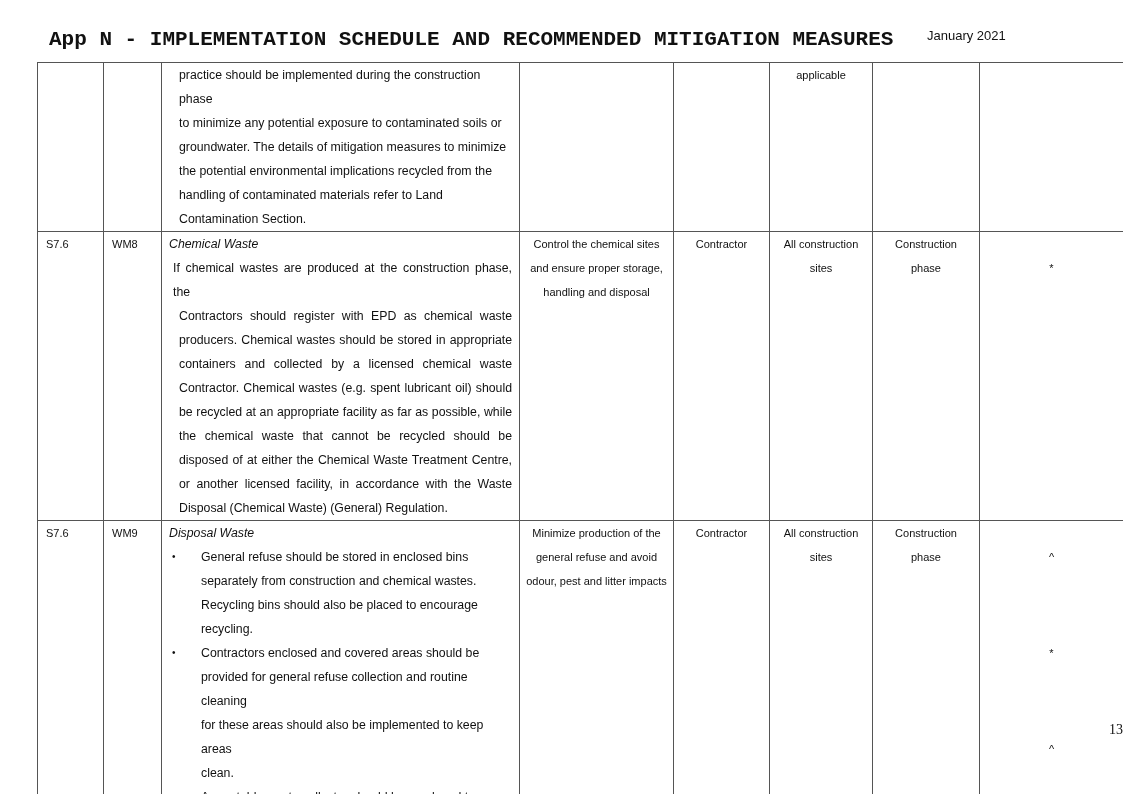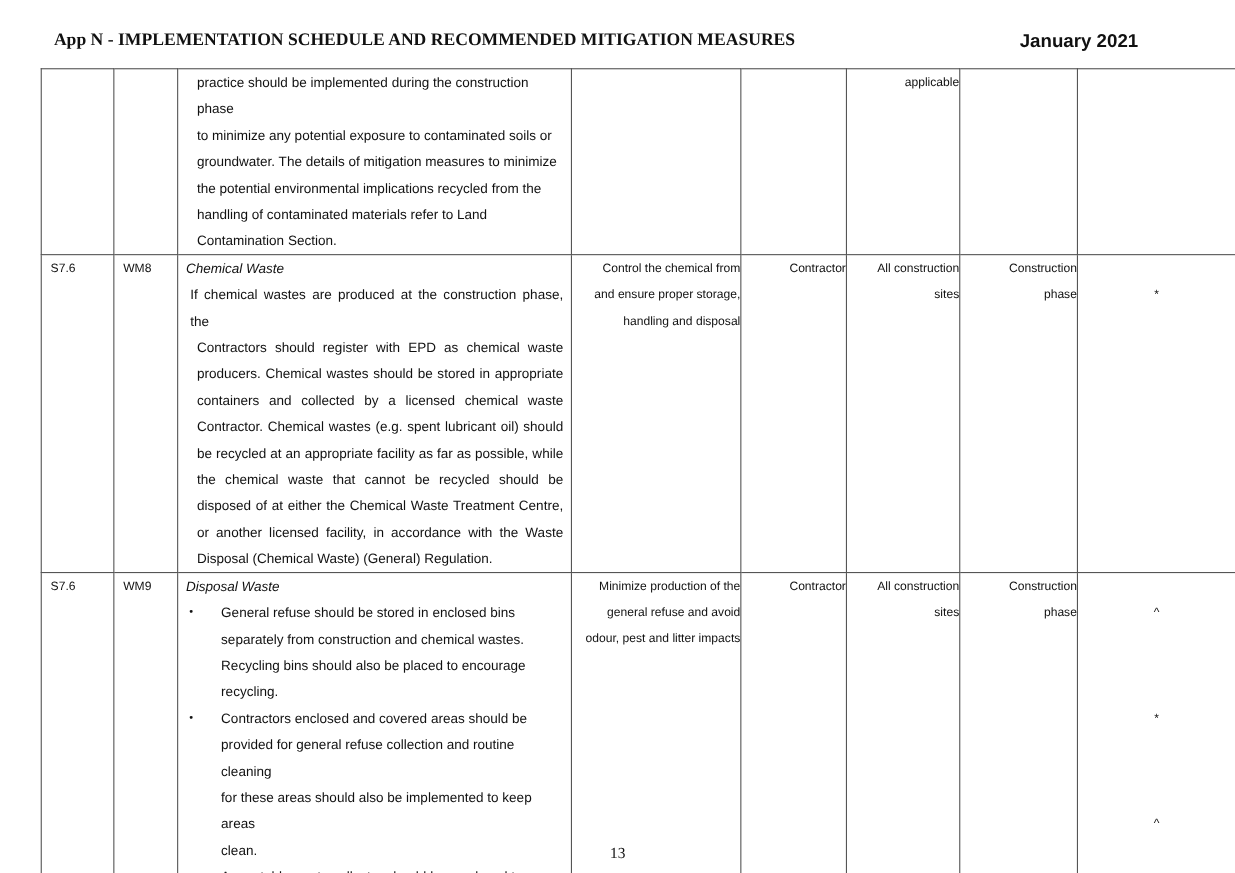--- a/index.html
+++ b/index.html
@@ -1,42 +1,42 @@
 <!DOCTYPE html>
 <html><head>
 <meta charset="utf-8">
 <style>
   html, body { margin:0; padding:0; background:#ffffff; }
   body { width:1123px; height:794px; position:relative; overflow:hidden; font-family:"Liberation Sans", sans-serif; color:#111; }
-  .hdr-title { position:absolute; left:49px; top:28px; font-size:16px; font-weight:bold; font-family:Liberation Serif, serif; letter-spacing:0; }
-  .hdr-date { position:absolute; left:927px; top:28px; font-size:17px; font-weight:bold; font-family:"Liberation Sans", sans-serif; }
+  .hdr-title { position:absolute; left:49px; top:28px; font-size:21px; font-weight:bold; font-family:Liberation Mono, monospace; letter-spacing:0; }
+  .hdr-date { position:absolute; left:927px; top:28px; font-size:13px; font-weight:normal; font-family:"Liberation Sans", sans-serif; }
   table { position:absolute; left:37px; top:62px; border-collapse:collapse; table-layout:fixed; width:1079px; }
   td { border:1px solid #555; vertical-align:top; padding:0; font-size:11px; line-height:24px; }
   td.c1 { width:65px; }
   td.c2 { width:57px; }
   td.c3 { width:357px; }
   td.c4 { width:153px; }
   td.c5 { width:95px; }
   td.c6 { width:102px; }
   td.c7 { width:106px; }
   td.c8 { width:143px; }
   .cell-left { padding-left:8px; padding-top:0; }
-  .center { text-align:right; }
+  .center { text-align:center; }
   .desc { font-size:12.3px; line-height:24px; }
   .desc p { margin:0; }
   .desc .indent { padding-left:17px; padding-right:7px; }
   .desc .just { text-align:justify; text-align-last:left; }
   .desc .heading { padding-left:7px; font-style:italic; }
   .desc .lead { padding-left:11px; padding-right:7px; text-align:justify; text-align-last:left; }
   .bullet-item { display:flex; }
   .bullet { width:39px; text-align:left; padding-left:10px; box-sizing:border-box; font-size:10px; }
   .bullet-text { flex:1; padding-right:6px; }
   .mark-cell { position:relative; }
   .mark { position:absolute; left:0; right:0; text-align:center; font-size:11px; }
-  .pagenum { position:absolute; left:0; right:0; top:722px; text-align:center; font-family:"Liberation Serif", serif; font-size:14px;margin-top:47px; }
+  .pagenum { position:absolute; left:0; right:0; top:722px; text-align:right; font-family:"Liberation Serif", serif; font-size:14px; }
 </style>
 </head>
 <body>
 
 <div class="hdr-title">App N - IMPLEMENTATION SCHEDULE AND RECOMMENDED MITIGATION MEASURES</div>
 <div class="hdr-date">January 2021</div>
 
 <table>
 
   <tbody>
@@ -60,21 +60,21 @@
 
   <tr style="height:264px;">
     <td class="c1 cell-left"><span>S7.6</span></td>
     <td class="c2 cell-left"><span>WM8</span></td>
     <td class="c3 desc">
       <p class="heading">Chemical Waste</p>
       <p class="lead">If chemical wastes are produced at the construction phase, the</p>
       <p class="indent just">Contractors should register with EPD as chemical waste producers. Chemical wastes should be stored in appropriate containers and collected by a licensed chemical waste Contractor. Chemical wastes (e.g. spent lubricant oil) should be recycled at an appropriate facility as far as possible, while the chemical waste that cannot be recycled should be disposed of at either the Chemical Waste Treatment Centre, or another licensed facility, in accordance with the Waste Disposal (Chemical Waste) (General) Regulation.</p>
     </td>
     <td class="c4 center">
-      <div>Control the chemical from</div>
+      <div>Control the chemical sites</div>
       <div>and ensure proper storage,</div>
       <div>handling and disposal</div>
     </td>
     <td class="c5 center"><span>Contractor</span></td>
     <td class="c6 center">
       <div>All construction</div>
       <div>sites</div>
     </td>
     <td class="c7 center">
       <div>Construction</div>

